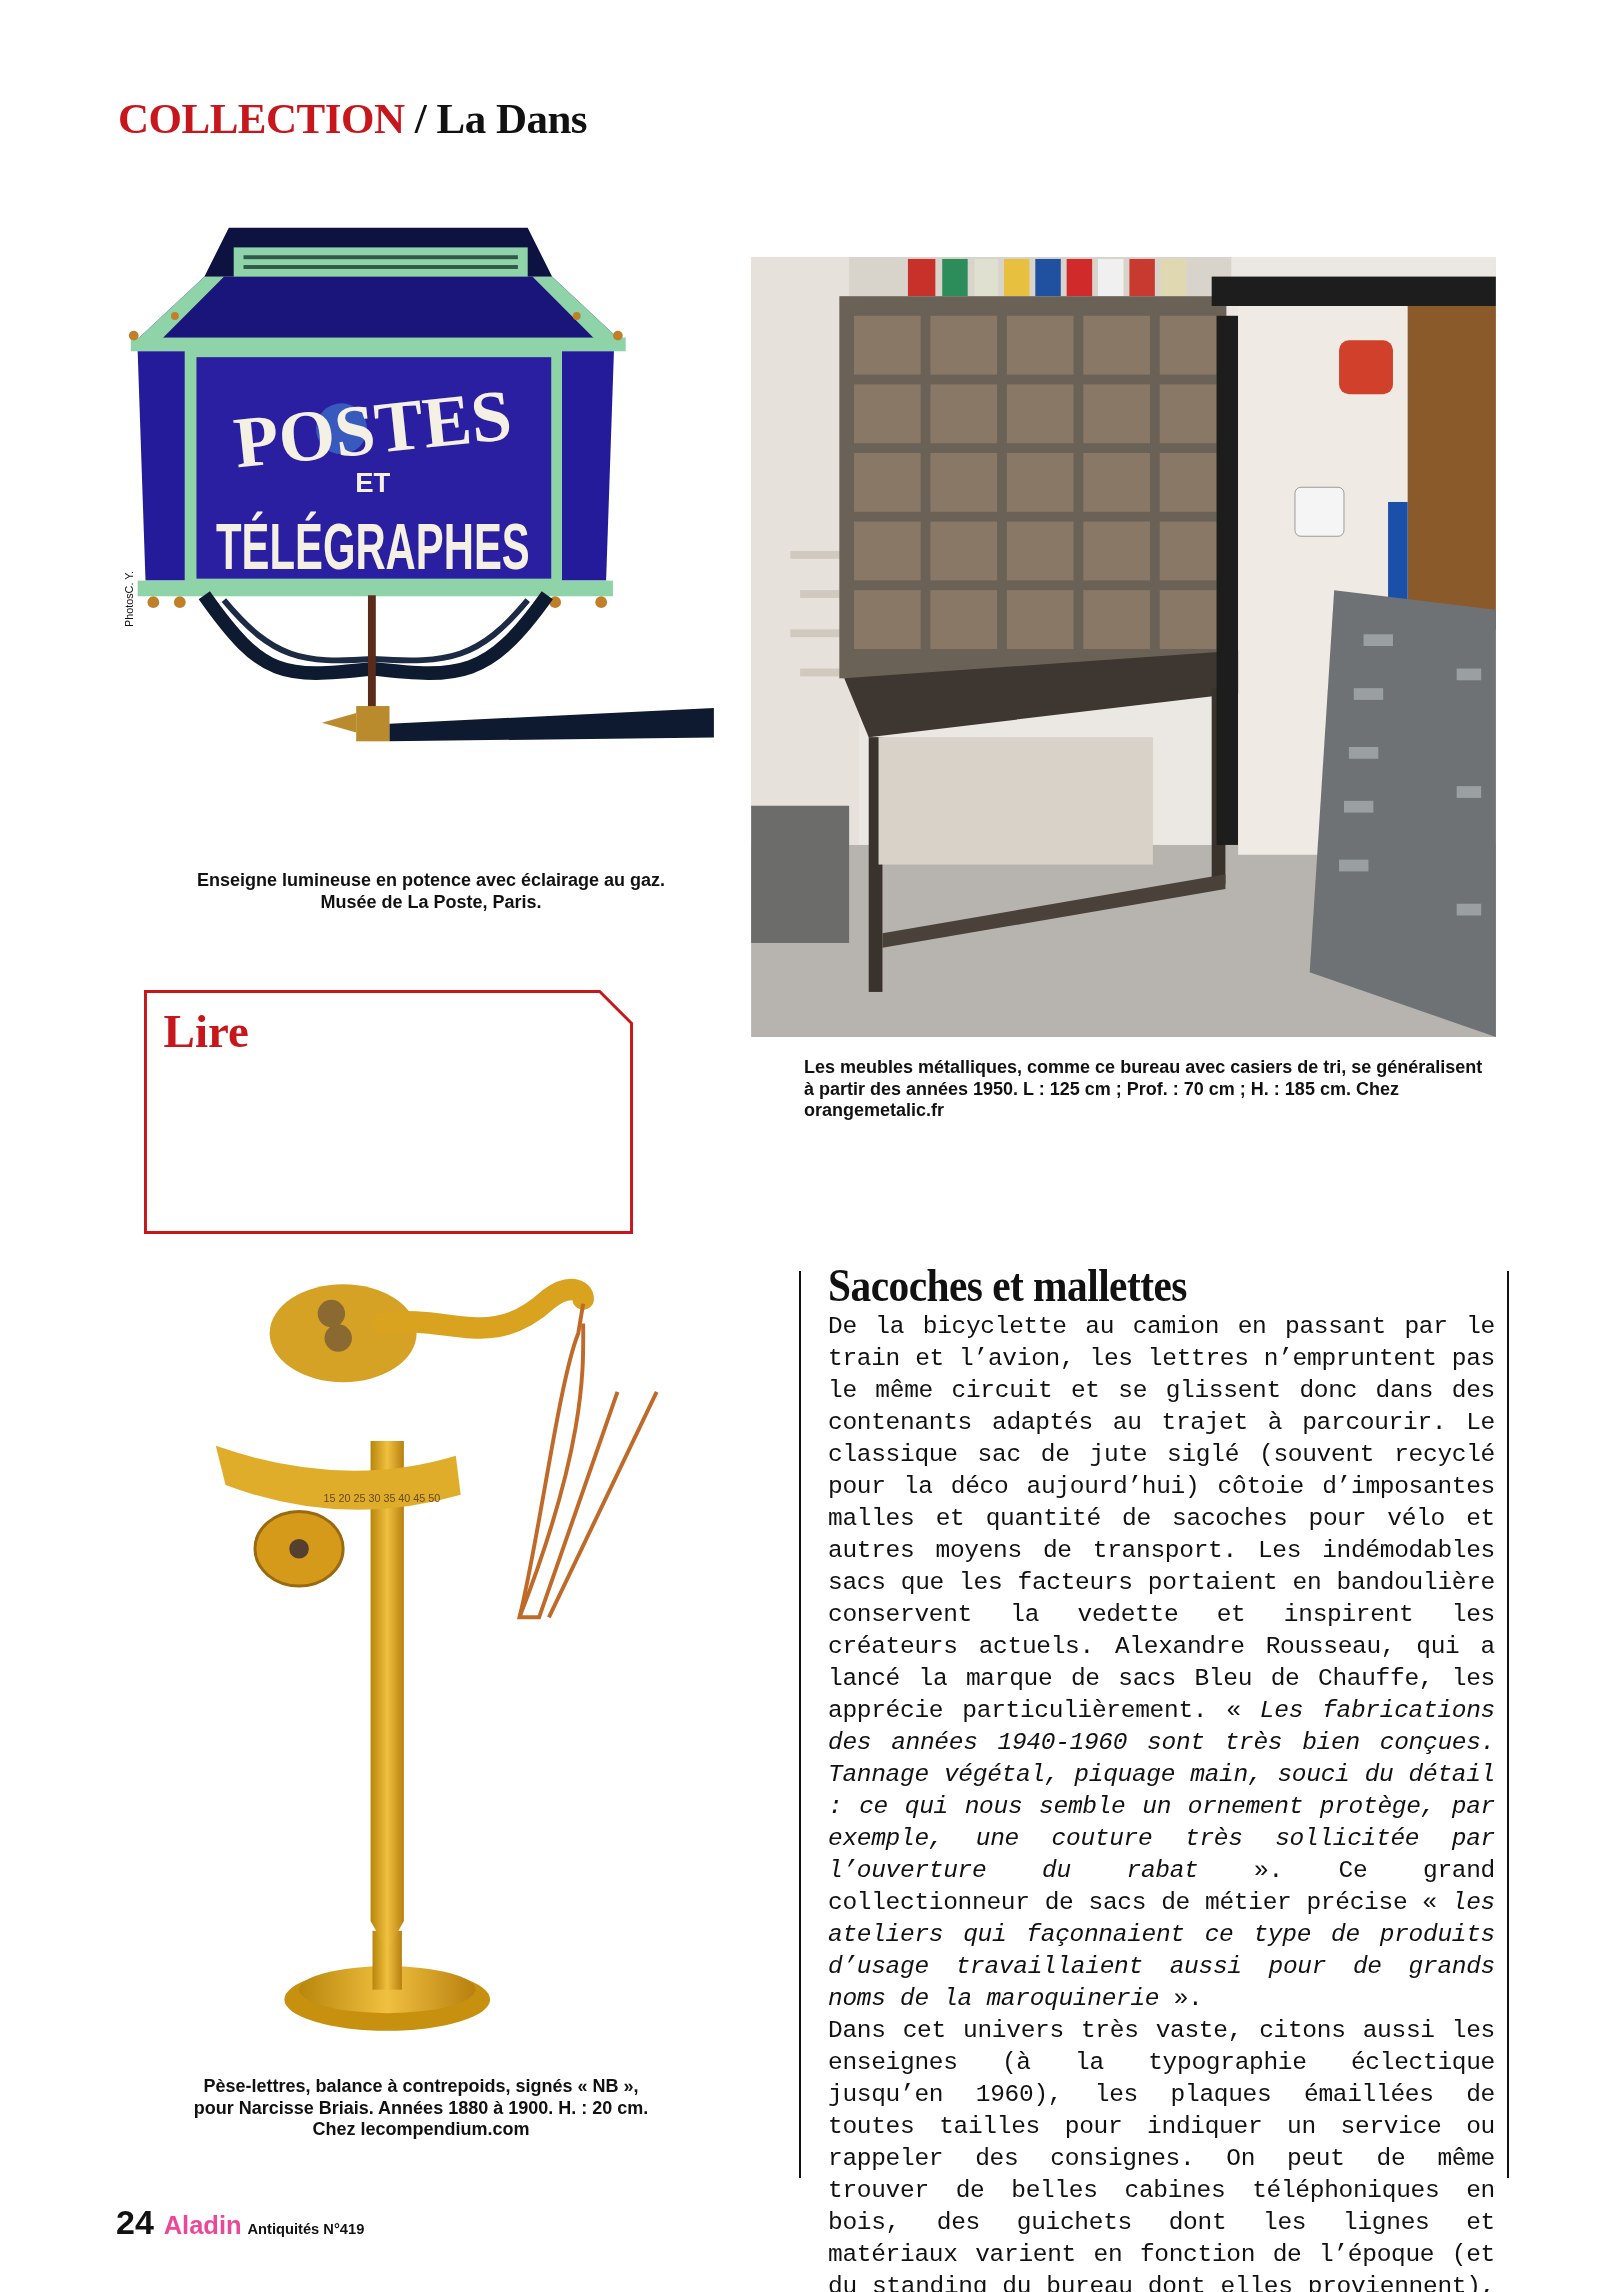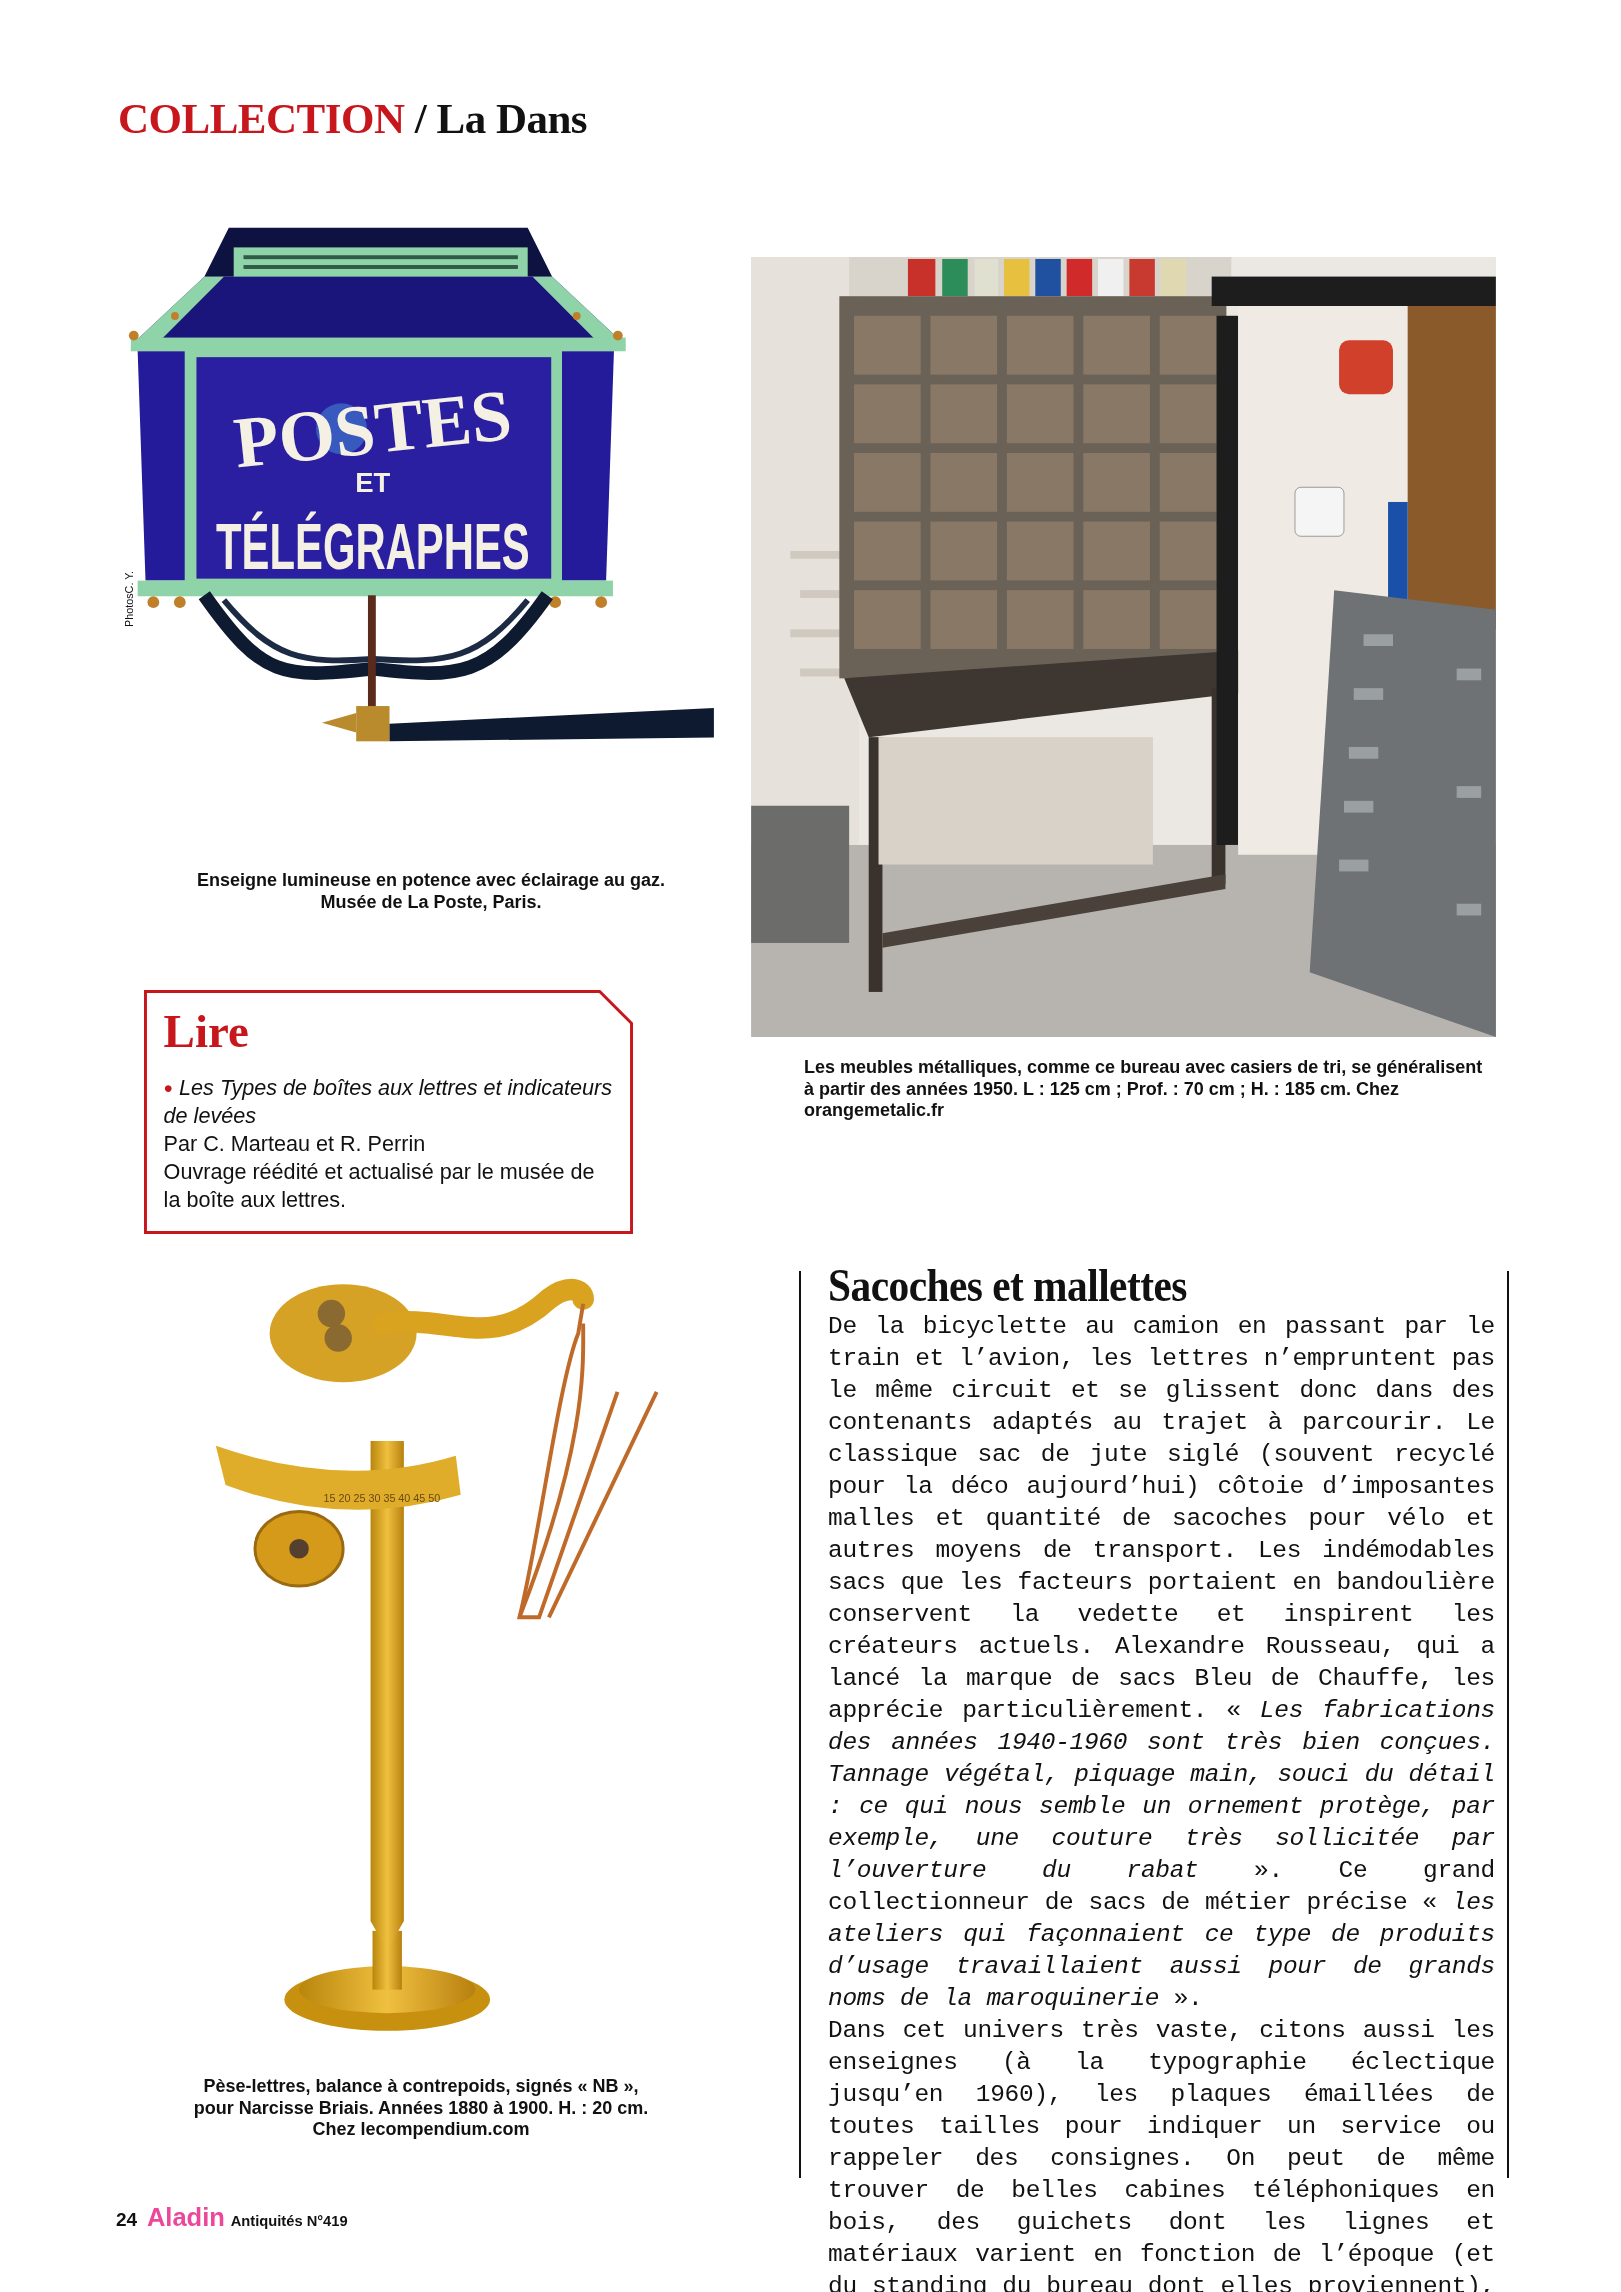--- a/index.html
+++ b/index.html
@@ -40,21 +40,21 @@
   .rule { background:#111; width:2px; }
   .rule-l { left:799px; top:1271px; height:907px; }
   .rule-r { left:1507px; top:1271px; height:907px; }
   .article { left:828px; top:1260px; width:667px; }
   .article h2 { margin:0; font-family:"Liberation Serif", serif; font-weight:bold; font-size:46px; line-height:51px; letter-spacing:-0.6px; color:#111; transform:scaleX(0.9); transform-origin:left; white-space:nowrap; }
   .article p { margin:0; font-family:Liberation Mono, monospace; font-size:24.5px; line-height:32px; text-align:justify; color:#111; letter-spacing:-0.3px; }
   .article p i { font-style:italic; }
 
   
   .footer { left:116px; top:2203px; white-space:nowrap; font-family:"Liberation Sans", sans-serif; }
-  .footer .page { font-size:19px; font-weight:bold; color:#111; }
+  .footer .page { font-size:34px; font-weight:bold; color:#111; }
   .footer .brand { font-size:25.5px; font-weight:bold; color:#ec4899; margin-left:9.8px; }
   .footer .issue { font-size:14.7px; font-weight:bold; color:#111; margin-left:5.9px; }
 </style>
 </head>
 <body>
 
 <div class="abs header">
   <span class="section">COLLECTION</span><span class="sep"> / </span><span class="topic">La Dans</span>
 </div>
 
@@ -192,26 +192,20 @@
     </g>
   </svg>
 </div>
 <div class="abs caption cap2">Les meubles métalliques, comme ce bureau avec casiers de tri, se généralisent à partir des années 1950. L : 125 cm ; Prof. : 70 cm ; H. : 185 cm. Chez orangemetalic.fr</div>
 
 <div class="abs lire">
   <svg class="frame" width="489" height="244" viewBox="0 0 499 249" xmlns="http://www.w3.org/2000/svg">
     <polygon points="1.5,1.5 465,1.5 497.5,34 497.5,247.5 1.5,247.5" fill="#ffffff" stroke="#c8161d" stroke-width="3"></polygon>
   </svg>
   <div class="title">Lire</div>
-  <div class="body">
-    <span class="bullet">●</span>
-    <span class="book">Les Types de boîtes aux lettres et indicateurs de levées</span><br>
-    <span>Par C. Marteau et R. Perrin</span><br>
-    <span>Ouvrage réédité et actualisé par le musée de la boîte aux lettres.</span>
-  </div>
 </div>
 
 <div class="abs scale">
   <svg width="549" height="823" viewBox="0 0 560 840" xmlns="http://www.w3.org/2000/svg">
     <defs>
       <linearGradient id="brass" x1="0" x2="1">
         <stop offset="0" stop-color="#b8860b"></stop>
         <stop offset="0.5" stop-color="#f0c040"></stop>
         <stop offset="1" stop-color="#b8800e"></stop>
       </linearGradient>

